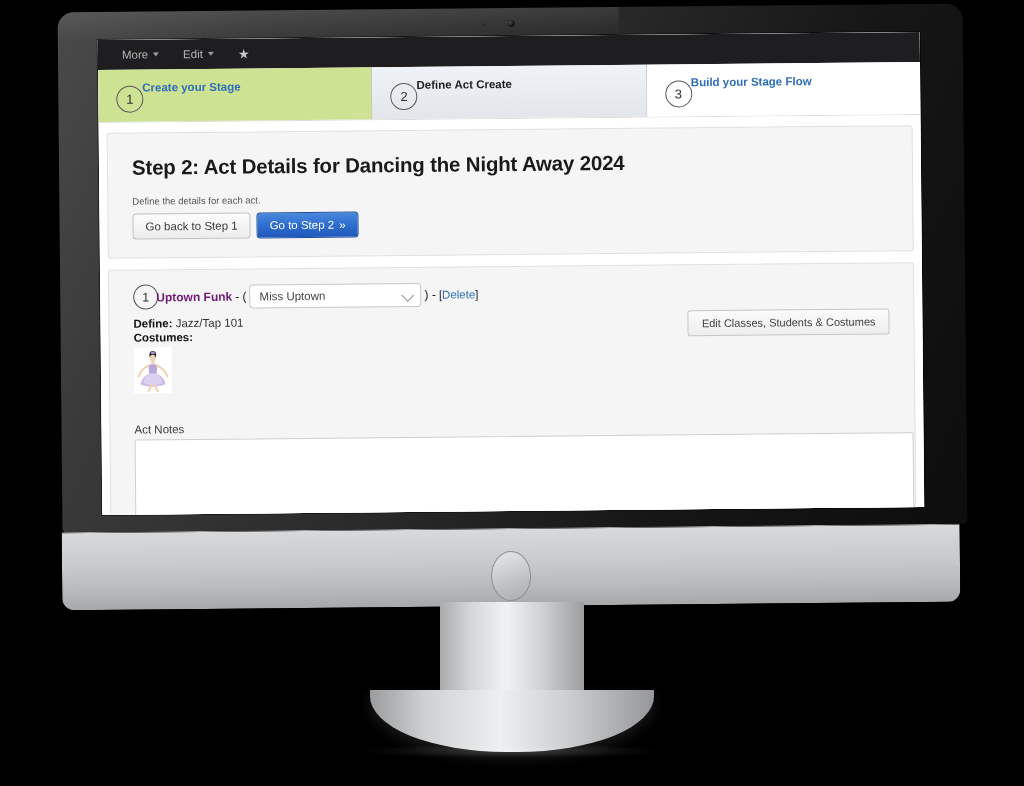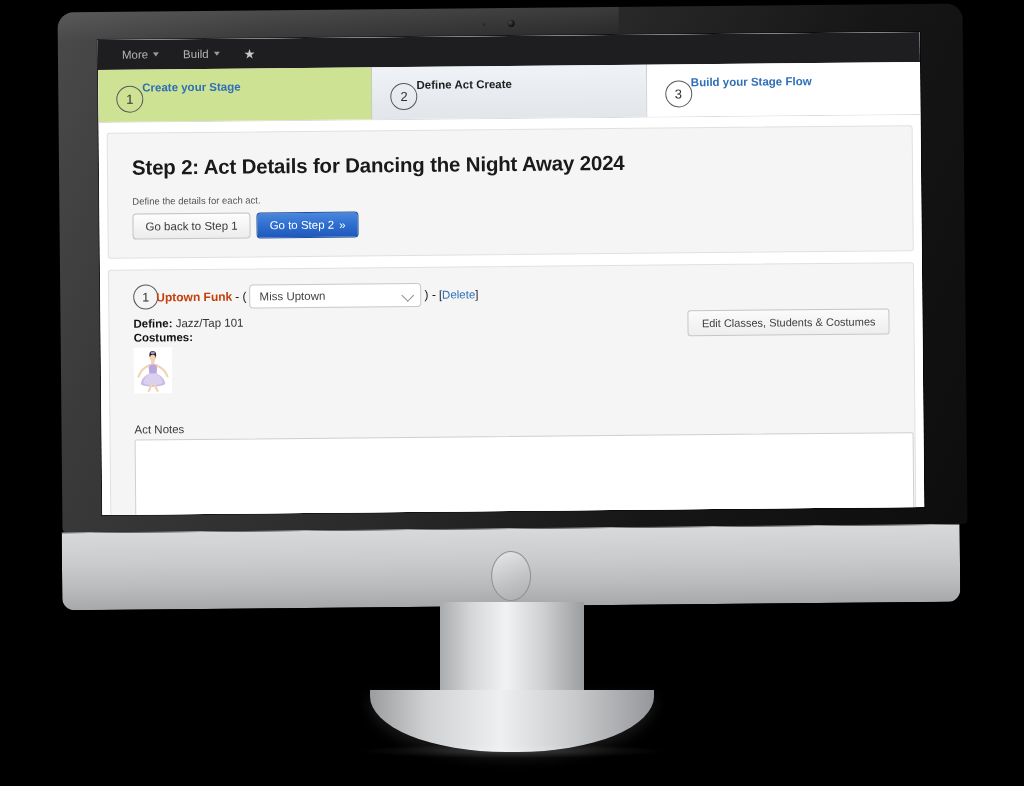--- a/index.html
+++ b/index.html
@@ -272,21 +272,21 @@
     display: flex;
     align-items: center;
     justify-content: center;
     font-size: 12.5px;
     color: #2e2f31;
     flex: none;
   }
   .act-name {
     font-size: 12px;
     font-weight: bold;
-    color: #c2410c;
+    color: #701a75;
     margin-left: -2px;
   }
   .paren { font-size: 12px; color: #1c1c1c; margin: 0 3px; }
   .select {
     width: 172px;
     height: 24px;
     background: #ffffff;
     border: 1px solid #c8c8c8;
     border-radius: 4px;
     font-size: 11.5px;
@@ -350,21 +350,21 @@
 
   <div class="screen">
     <div class="page">
 
       <div class="navbar">
         <div class="nav-item">
           <span>More</span>
           <span class="caret"></span>
         </div>
         <div class="nav-item">
-          <span>Build</span>
+          <span>Edit</span>
           <span class="caret"></span>
         </div>
         <div class="nav-star">★</div>
       </div>
 
       <div class="steps">
         <div class="step s1">
           <div class="step-circle">1</div>
           <div class="step-label">Create your Stage</div>
         </div>

